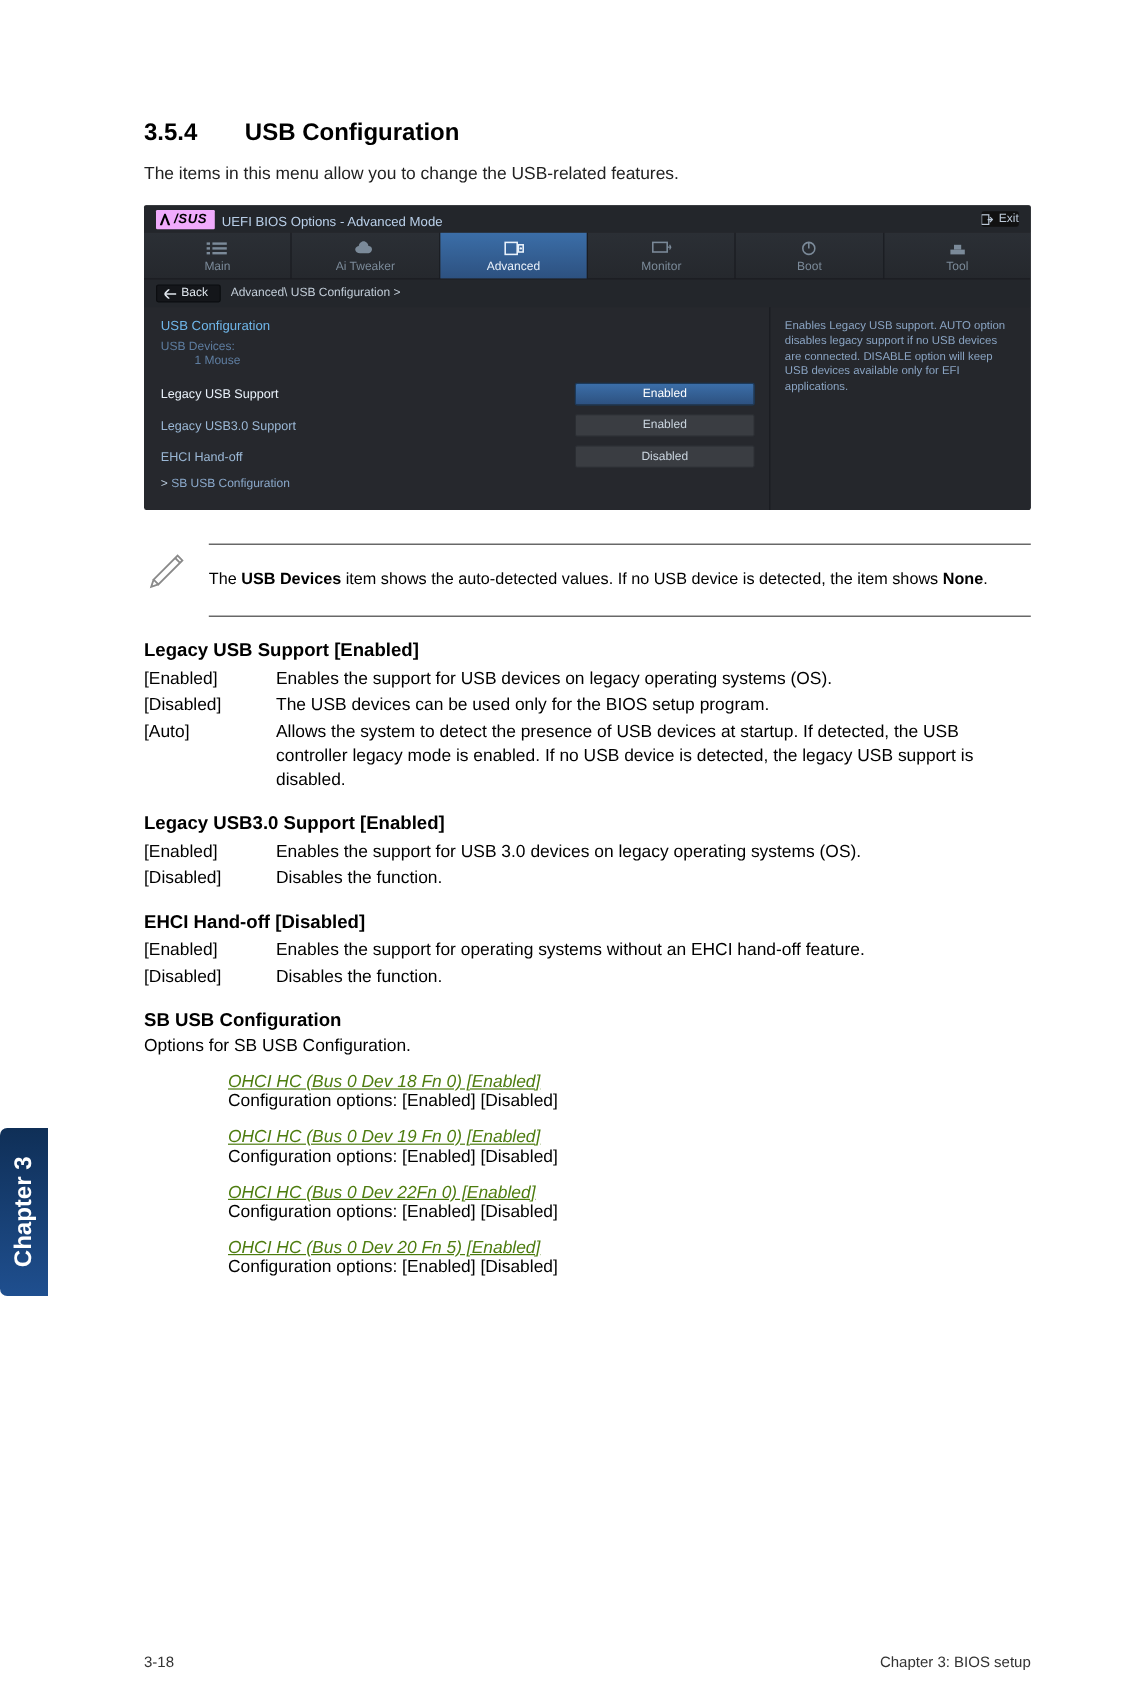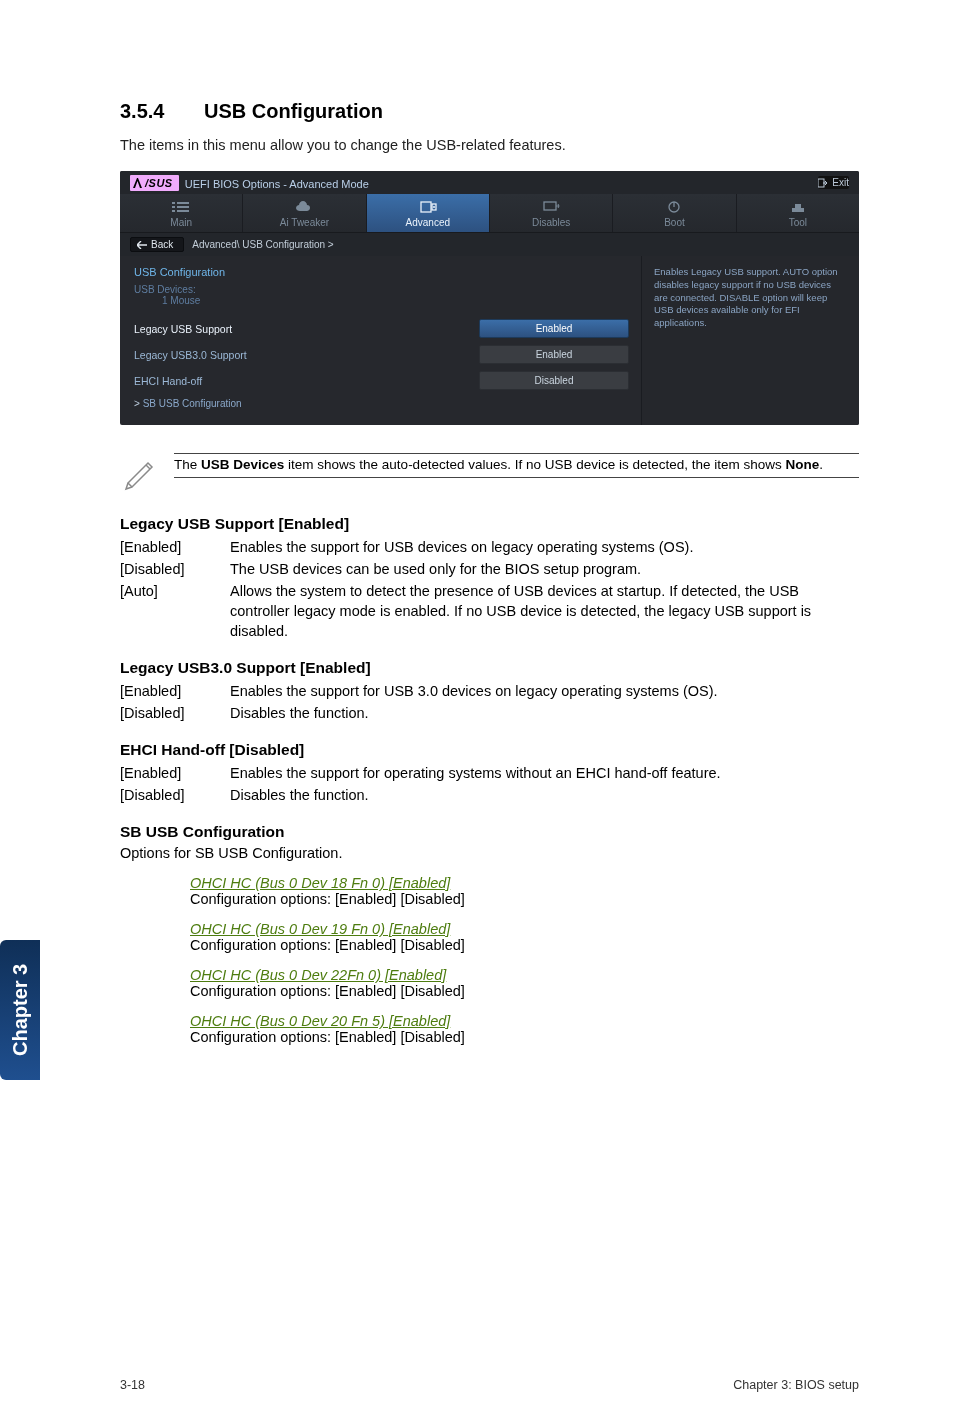--- a/index.html
+++ b/index.html
@@ -97,21 +97,21 @@
     }
     .opt-val.sel { background: linear-gradient(#3b6ea8,#2d5180); color:#fff; border-color:#1d3a5a; }
     .sub-link { color: #8aa8ca; font-size: 10px; padding: 4px 0 2px; }
     .sub-link .gt { color:#bcd; }
 
     
     .note-box { display:flex; gap: 16px; margin: 28px 0 20px; align-items:flex-start; }
     .note-icon { width: 38px; flex-shrink:0; }
     .note-text {
       border-top: 1px solid #444; border-bottom: 1px solid #444;
-      padding: 2px 0; font-size: 13.5px; line-height: 1.4; flex:1;
+      padding: 20px 0; font-size: 13.5px; line-height: 1.4; flex:1;
     }
     .note-text .b { font-weight: bold; }
 
     
     .desc-title { font-weight: bold; font-size: 15.5px; margin: 18px 0 4px; }
     .desc-row { display:flex; gap: 14px; font-size: 14.5px; margin: 2px 0; line-height: 1.38; }
     .desc-key { width: 96px; flex-shrink:0; }
     .desc-val { flex:1; }
     .sub-body { font-size: 14.5px; margin: 3px 0 14px; }
     .ohci { margin-left: 70px; margin-bottom: 14px; }
@@ -193,21 +193,21 @@
               <rect x="13" y="4" width="4" height="6" fill="none" stroke="#eaf2fb" stroke-width="1.3"></rect>
               <circle cx="15" cy="7" r="1" fill="#eaf2fb"></circle>
             </svg>
         <span class="lbl">Advanced</span>
       </div>
       <div class="tab">
         <svg class="icon" viewBox="0 0 18 14">
               <rect x="2" y="2" width="12" height="8" fill="none" stroke="#7b8a99" stroke-width="1.3"></rect>
               <path d="M14 6 L17 6 M16 4 L17 6 L16 8" stroke="#7b8a99" fill="none"></path>
             </svg>
-        <span class="lbl">Disables</span>
+        <span class="lbl">Monitor</span>
       </div>
       <div class="tab">
         <svg class="icon" viewBox="0 0 18 14">
               <circle cx="9" cy="7" r="5" fill="none" stroke="#7b8a99" stroke-width="1.3"></circle>
               <line x1="9" y1="2" x2="9" y2="7" stroke="#7b8a99" stroke-width="1.3"></line>
             </svg>
         <span class="lbl">Boot</span>
       </div>
       <div class="tab">
         <svg class="icon" viewBox="0 0 18 14">

